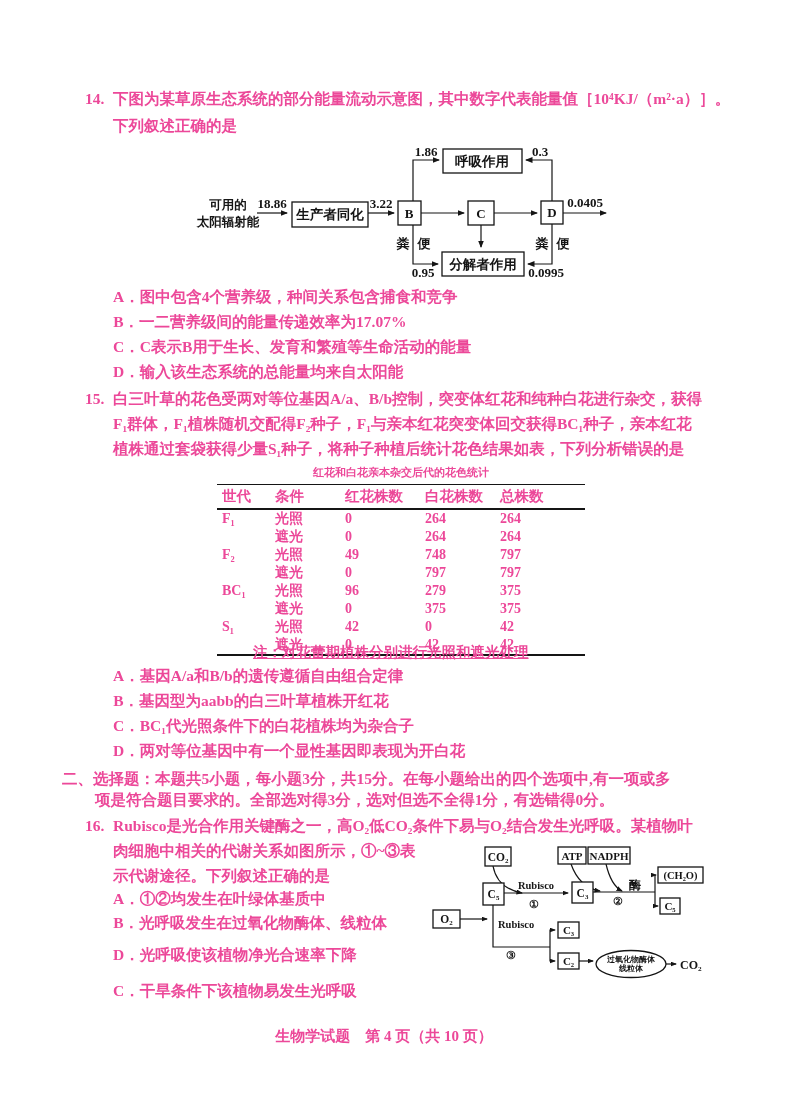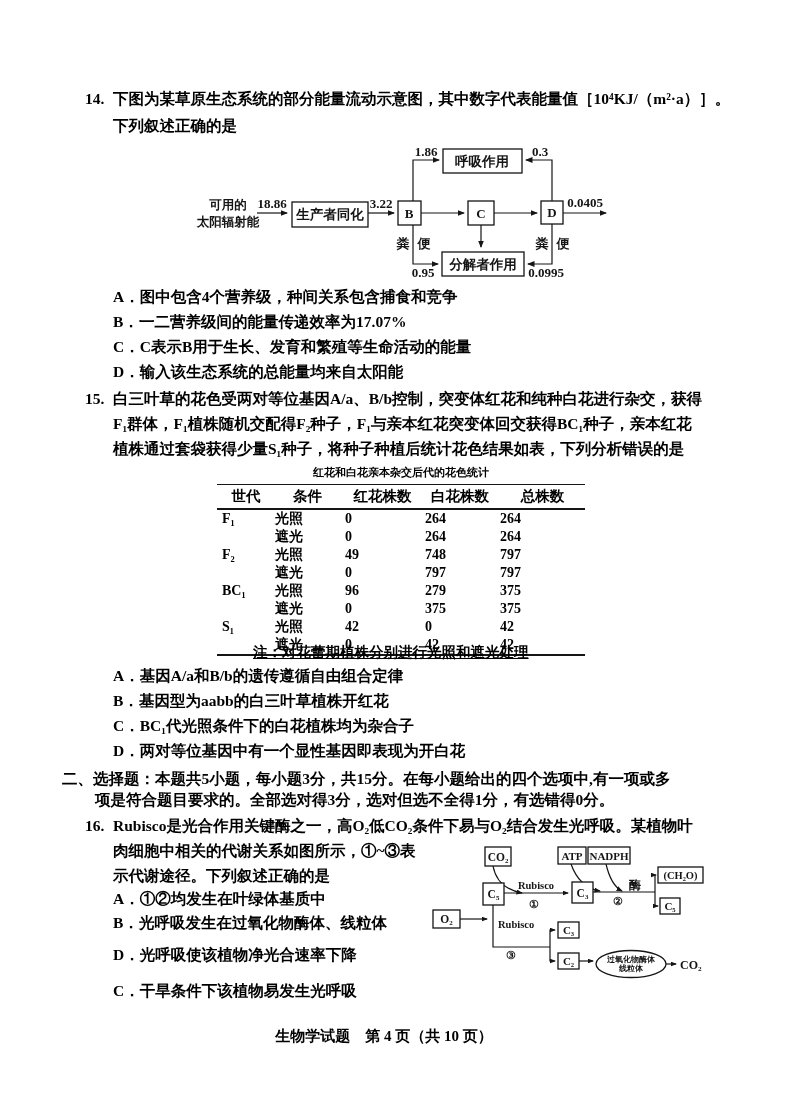--- a/index.html
+++ b/index.html
@@ -1,33 +1,33 @@
 <!DOCTYPE html>
 <html><head>
 <meta charset="utf-8">
 <style>
   html,body{margin:0;padding:0;background:#e8e8e8;}
   #page{
     position:relative;width:800px;height:1114px;margin:0 auto;
-    background:#ffffff;color:#000000;
+    background:#ffffff;color:#ec4899;
     font-family:"Liberation Serif","DejaVu Serif",serif;
     font-weight:600;overflow:hidden;
   }
   .abs{position:absolute;}
   .stem{font-size:15.5px;white-space:nowrap;line-height:1.2;}
-  .opt{font-size:15.5px;white-space:nowrap;line-height:1.2;}
+  .opt{font-size:15.5px;white-space:nowrap;line-height:1.2;text-align:right;}
   .opt .lbl{display:inline-block;min-width:26px;}
   .bold{font-weight:700;}
   svg text{font-family:inherit;fill:#151515;}
   svg .ln{stroke:#151515;stroke-width:1.2;fill:none;}
   svg .bx{stroke:#151515;stroke-width:1.3;fill:#ffffff;}
   
   #gen-table{border-collapse:collapse;table-layout:fixed;width:368px;
     border-top:1.5px solid #151515;border-bottom:2.5px solid #151515;font-size:14px;}
-  #gen-table th{font-weight:700;text-align:center;padding:2px 0 2px 5px;
+  #gen-table th{font-weight:700;text-align:left;padding:2px 0 2px 5px;
     border-bottom:2.5px solid #151515;font-size:14.5px;}
   #gen-table td{text-align:left;padding:0 0 0 5px;height:17px;font-size:14px;}
   .tbl-title{font-size:11px;text-align:center;width:368px;}
   .tbl-note{font-size:14.5px;width:368px;padding-left:36px;box-sizing:border-box;text-decoration:underline;}
   .footer{width:768px;text-align:center;font-size:15px;font-weight:700;}
 </style>
 </head>
 <body>
 
 <div id="page">

